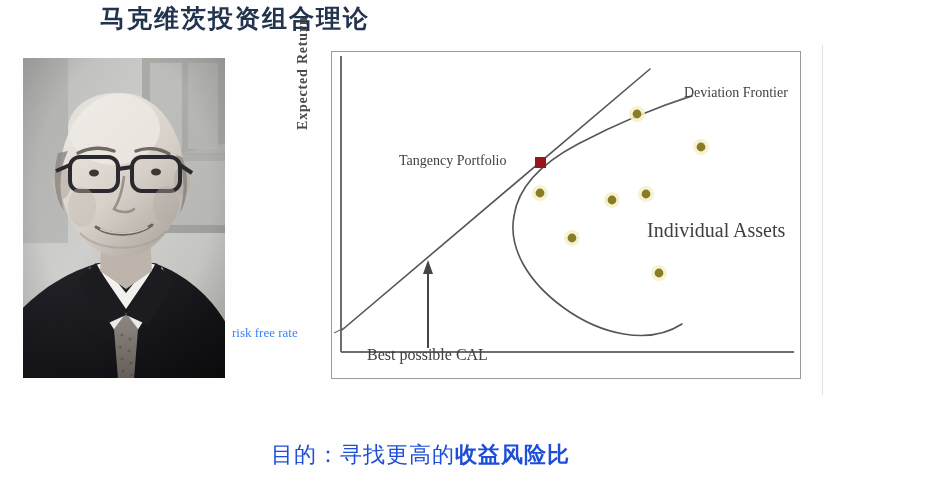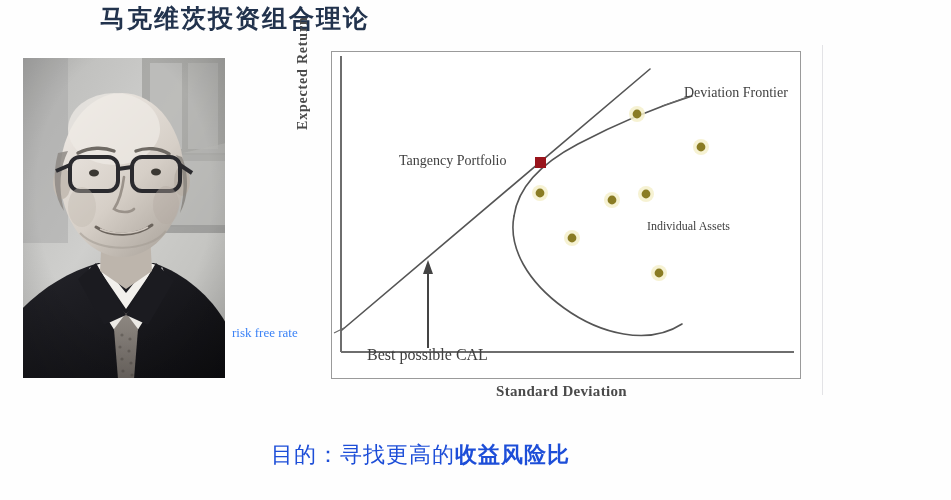--- a/index.html
+++ b/index.html
@@ -107,21 +107,21 @@
 
   
   .chart-text {
     position: absolute;
     font-family: "Liberation Serif", serif;
     color: #3f3f3f;
     white-space: nowrap;
   }
   #lbl-tangency { left: 399px; top: 153px; font-size: 14px; }
   #lbl-frontier { left: 684px; top: 85px;  font-size: 14px; }
-  #lbl-assets   { left: 647px; top: 219px; font-size: 12px; }
+  #lbl-assets   { left: 647px; top: 219px; font-size: 20px; }
   #lbl-cal      { left: 367px; top: 346px; font-size: 16px; }
 
   
   #caption {
     position: absolute;
     left: 271px;
     top: 440px;
     font-family: "DejaVu Sans", sans-serif;
     font-size: 22px;
     color: #1d4ed8;
@@ -292,21 +292,20 @@
       <rect x="203" y="105" width="11" height="11" fill="#99141c"></rect>
     </svg>
   </div>
 
   <div id="lbl-tangency" class="chart-text">Tangency Portfolio</div>
   <div id="lbl-frontier" class="chart-text">Deviation Frontier</div>
   <div id="lbl-assets" class="chart-text">Individual Assets</div>
   <div id="lbl-cal" class="chart-text">Best possible CAL</div>
   <div id="risk-free-label">risk free rate</div>
 
-  <div id="xaxis-label">Standard Deviation</div>
   <div id="yaxis-label">Expected Return</div>
 
   <div id="divider"></div>
 
   <div id="caption">
     <span>目的：寻找更高的</span><span class="emph">收益风险比</span>
   </div>
 
 </div>
 

